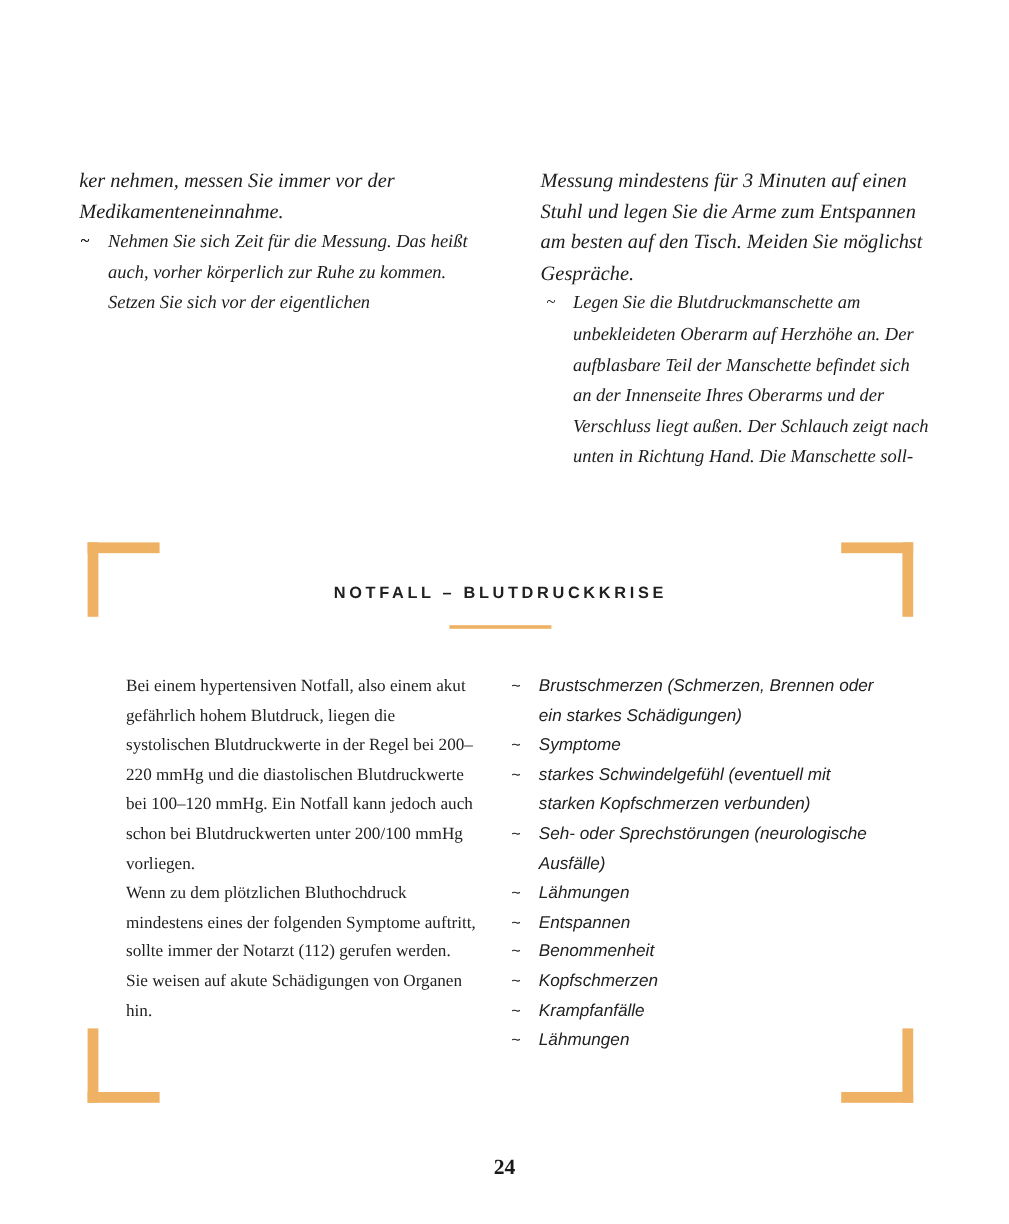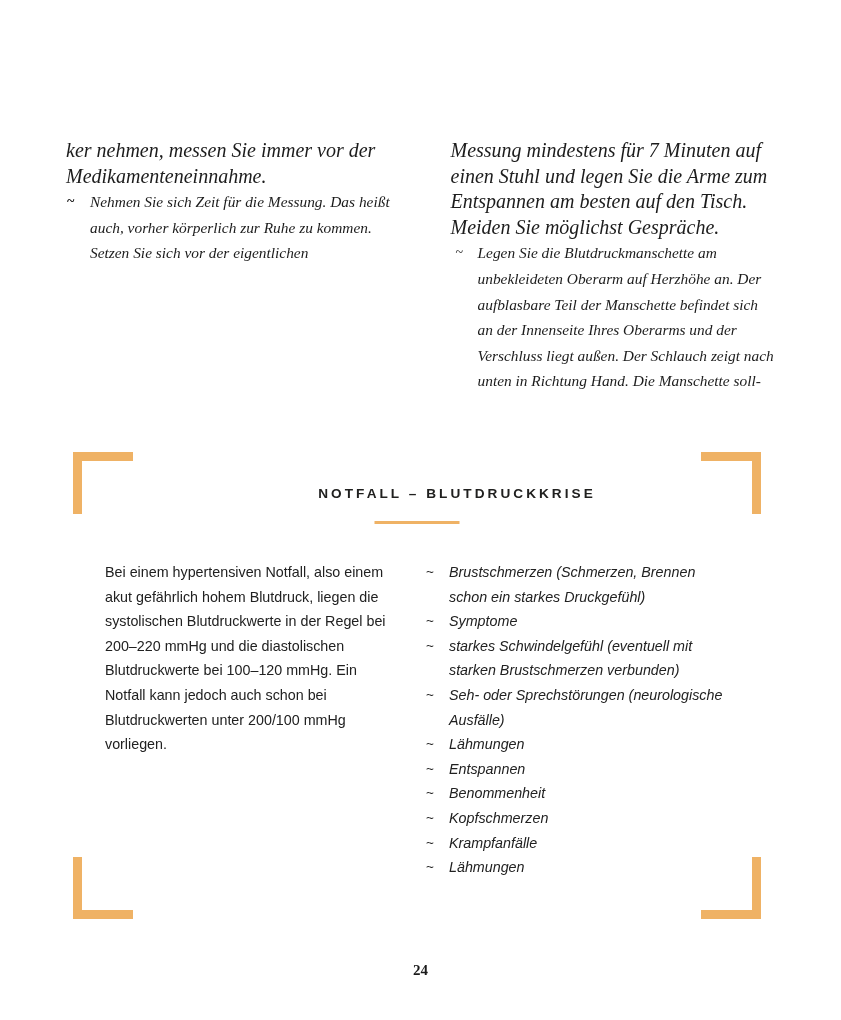--- a/index.html
+++ b/index.html
@@ -24,21 +24,21 @@
     width: 709px;
     display: flex;
     gap: 60px;
   }
   .top-col {
     width: 325px;
   }
   .serif-para {
     font-family: "Liberation Serif", serif;
     font-style: italic;
-    font-size: 20px;
+    font-size: 17px;
     line-height: 25.6px;
     color: #1c1c1c;
     margin: 0;
   }
   .serif-list {
     list-style: none;
     margin: 0;
     padding: 0;
   }
   .serif-list li {
@@ -103,21 +103,20 @@
     position: absolute;
     top: 34px;
     left: 0;
     width: 100%;
     text-align: center;
     font-family: "Liberation Sans", sans-serif;
     font-weight: bold;
     font-size: 13.6px;
     letter-spacing: 3.05px;
     color: #20201f;
-    margin-left: 40px;
   }
   .callout-rule {
     position: absolute;
     top: 69px;
     left: 50%;
     transform: translateX(-50%);
     width: 85px;
     height: 3px;
     background: #efb265;
   }
@@ -127,21 +126,21 @@
     top: 108px;
     left: 32px;
     width: 630px;
     display: flex;
     gap: 28px;
   }
   .callout-col-left { width: 292px; }
   .callout-col-right { width: 310px; }
 
   .sans-para {
-    font-family: Liberation Sans, sans-serif;
+    font-family: Liberation Serif, serif;
     font-size: 14.3px;
     line-height: 24.6px;
     color: #212121;
     margin: 0;
   }
   .sans-list {
     list-style: none;
     margin: 0;
     padding: 0;
   }
@@ -165,21 +164,21 @@
 
   
   .page-number {
     position: absolute;
     top: 962px;
     left: 0;
     width: 841px;
     text-align: center;
     font-family: "Liberation Serif", serif;
     font-weight: bold;
-    font-size: 15px;
+    font-size: 18px;
     color: #1a1a1a;
   }
 </style>
 </head>
 <body>
 
 <div class="top-columns">
 
   <div class="top-col left">
     <p class="serif-para">ker nehmen, messen Sie immer vor der Medikamenteneinnahme.</p>
@@ -188,21 +187,21 @@
         <span class="tilde">~</span>
       </li>
       <li>
         <span class="tilde">~</span>
         <span>Nehmen Sie sich Zeit für die Messung. Das heißt auch, vorher körperlich zur Ruhe zu kommen. Setzen Sie sich vor der eigentlichen</span>
       </li>
     </ul>
   </div>
 
   <div class="top-col right">
-    <p class="serif-para">Messung mindestens für 7 Minuten auf einen Stuhl und legen Sie die Arme zum Entspannen am besten auf den Tisch. Meiden Sie möglichst Gespräche.</p>
+    <p class="serif-para">Messung mindestens für 3 Minuten auf einen Stuhl und legen Sie die Arme zum Entspannen am besten auf den Tisch. Meiden Sie möglichst Gespräche.</p>
     <ul class="serif-list">
       <li>
         <span class="tilde">~</span>
         <span>Legen Sie die Blutdruckmanschette am unbekleideten Oberarm auf Herzhöhe an. Der aufblasbare Teil der Manschette befindet sich an der Innenseite Ihres Oberarms und der Verschluss liegt außen. Der Schlauch zeigt nach unten in Richtung Hand. Die Manschette soll-</span>
       </li>
     </ul>
   </div>
 
 </div>
 
@@ -225,35 +224,36 @@
     <span class="h"></span>
   </div>
 
   <div class="callout-heading">NOTFALL – BLUTDRUCKKRISE</div>
   <div class="callout-rule"></div>
 
   <div class="callout-body">
 
     <div class="callout-col-left">
       <p class="sans-para">Bei einem hypertensiven Notfall, also einem akut gefährlich hohem Blutdruck, liegen die systolischen Blutdruckwerte in der Regel bei 200–220 mmHg und die diastolischen Blutdruckwerte bei 100–120 mmHg. Ein Notfall kann jedoch auch schon bei Blutdruckwerten unter 200/100 mmHg vorliegen.</p>
+      <p class="sans-para">Wenn zu dem plötzlichen Bluthochdruck mindestens eines der folgenden Symptome auftritt, sollte immer der Notarzt (112) gerufen werden. Sie weisen auf akute Schädigungen von Organen hin.</p>
     </div>
 
     <div class="callout-col-right">
       <ul class="sans-list">
         <li>
           <span class="tilde">~</span>
-          <span>Brustschmerzen (Schmerzen, Brennen schon ein starkes Druckgefühl)</span>
+          <span>Brustschmerzen (Schmerzen, Brennen oder ein starkes Schädigungen)</span>
         </li>
         <li>
           <span class="tilde">~</span>
           <span>Symptome</span>
         </li>
         <li>
           <span class="tilde">~</span>
-          <span>starkes Schwindelgefühl (eventuell mit starken Brustschmerzen verbunden)</span>
+          <span>starkes Schwindelgefühl (eventuell mit starken Kopfschmerzen verbunden)</span>
         </li>
         <li>
           <span class="tilde">~</span>
           <span>Seh- oder Sprechstörungen (neurologische Ausfälle)</span>
         </li>
         <li>
           <span class="tilde">~</span>
           <span>Lähmungen</span>
         </li>
         <li>

